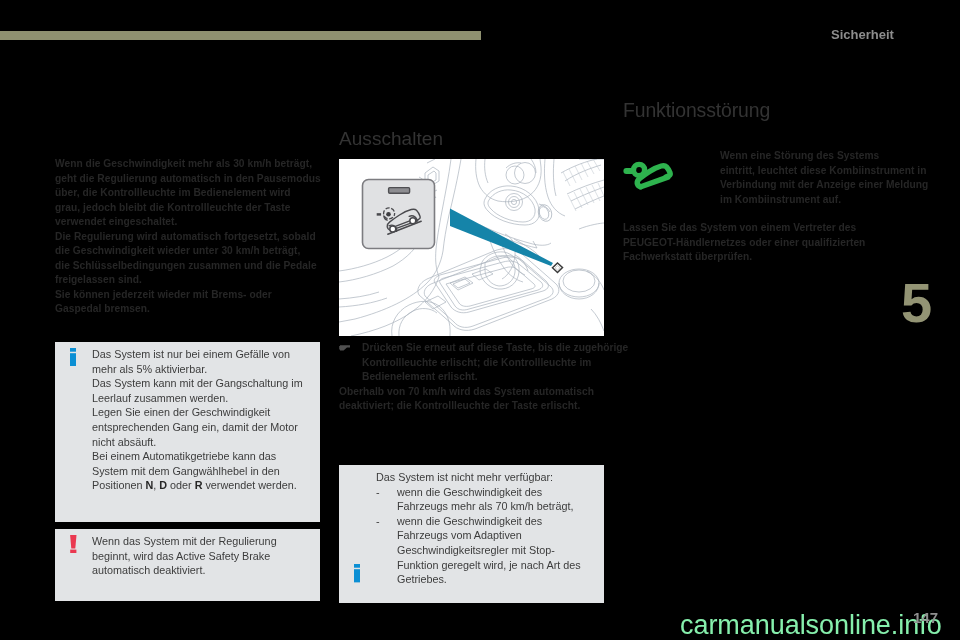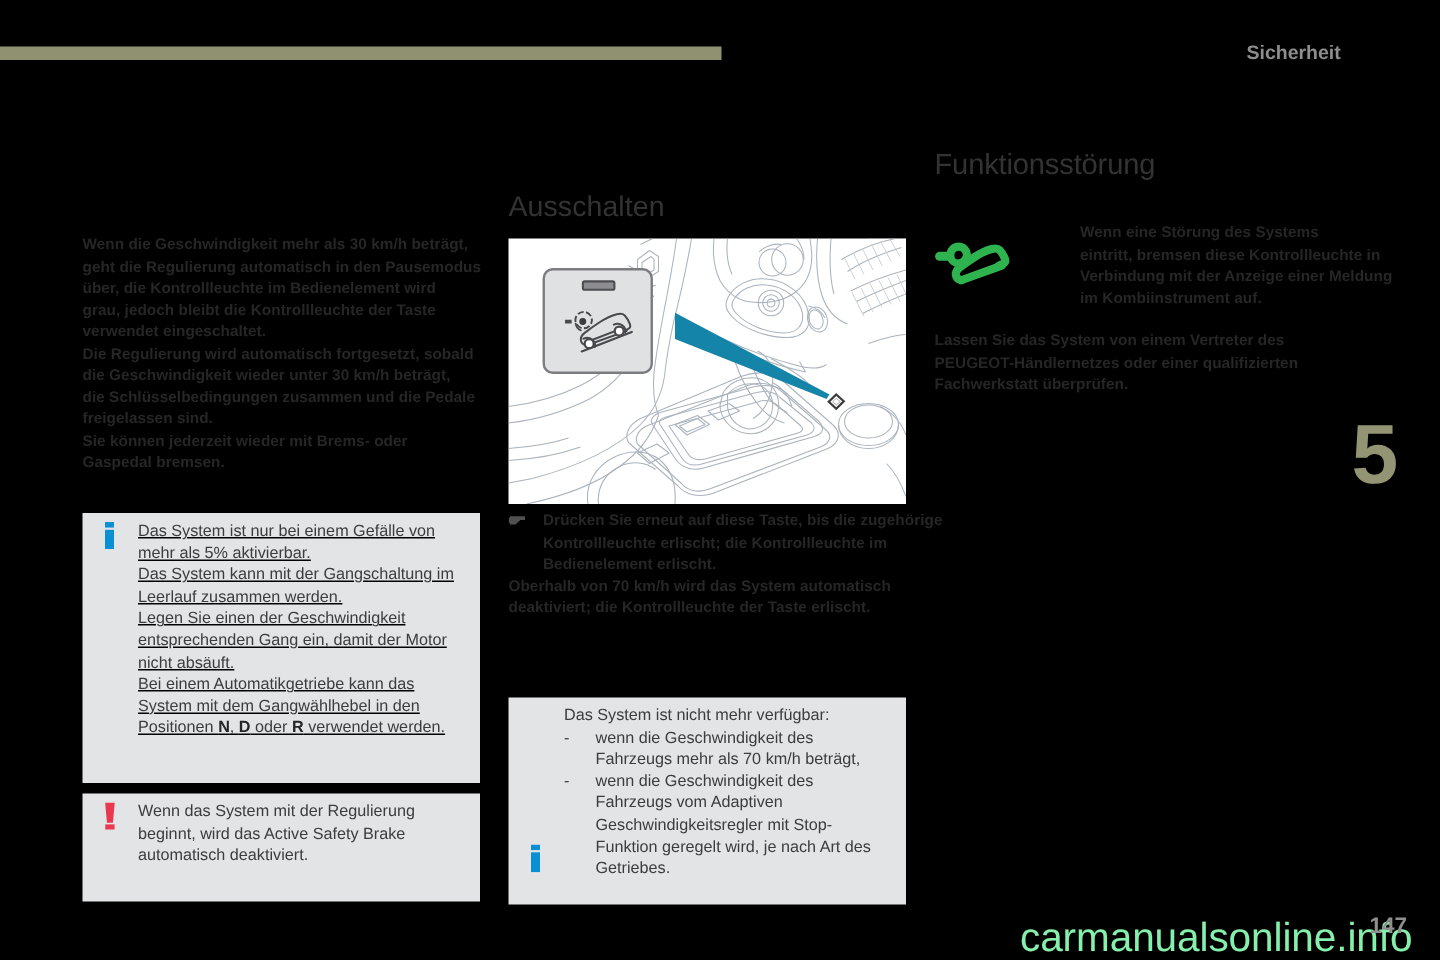--- a/index.html
+++ b/index.html
@@ -24,21 +24,21 @@
   .body p{margin:0;white-space:nowrap;}
 
   .bullet{display:flex;gap:0px;}
   .bullet .mark{width:23px;flex:0 0 23px;color:#4a4a4a;font-size:10px;line-height:14.55px;padding-top:0px;box-sizing:border-box;}
 
   .infobox{background:#e2e4e6;display:flex;padding:5px 10px 23px 15px;box-sizing:border-box;}
   .infobox .ic{flex:0 0 22px;padding-top:0.5px;}
   .infobox .txt{font-size:10.8px;color:#3c3c3c;line-height:14.6px;padding-top:0px;}
   .infobox .txt b{font-weight:bold;color:#262626;}
 
-  .box1{position:absolute;left:55px;top:342px;width:265px;padding-bottom:29px;text-decoration:underline;}
+  .box1{position:absolute;left:55px;top:342px;width:265px;padding-bottom:29px;}
   .box2{position:absolute;left:55px;top:529px;width:265px;padding-bottom:23px;}
 
   .box3{position:absolute;left:339px;top:465px;width:265px;padding-bottom:16px;align-items:flex-end;}
   .illus{position:absolute;left:339px;top:159px;width:265px;height:177px;background:#fff;overflow:hidden;}
   .h-mid{position:absolute;left:339px;top:129px;}
   .h-right{position:absolute;left:623px;top:100px;}
   .colB2{left:339px;top:341px;}
   .colC2{position:absolute;left:623px;top:221px;width:266px;}
   .mid-para{margin-top:0px;}
   .btext{display:block;}
@@ -312,21 +312,21 @@
                    L 77.0 61.5"></path>
           <path d="M51.8 71.3 L 78.8 61.6"></path>
           <circle cx="50.1" cy="54.4" r="5.5"></circle>
           <path d="M37.4 55.4 L 43.0 55.4" stroke-width="6"></path>
         </g>
         <circle cx="49.5" cy="55.3" r="2.1" fill="#000"></circle>
       </svg>
     </span>
     <span class="body ntext">
       <span class="ln">Wenn eine Störung des Systems</span>
-      <span class="ln">eintritt, bremsen diese Kontrollleuchte in</span>
+      <span class="ln">eintritt, leuchtet diese Kombiinstrument in</span>
       <span class="ln">Verbindung mit der Anzeige einer Meldung</span>
       <span class="ln">im Kombiinstrument auf.</span>
     </span>
   </div>
 
   <div class="col colC2 body">
     <span class="ln">Lassen Sie das System von einem Vertreter des</span>
     <span class="ln">PEUGEOT-Händlernetzes oder einer qualifizierten</span>
     <span class="ln">Fachwerkstatt überprüfen.</span>
   </div>

